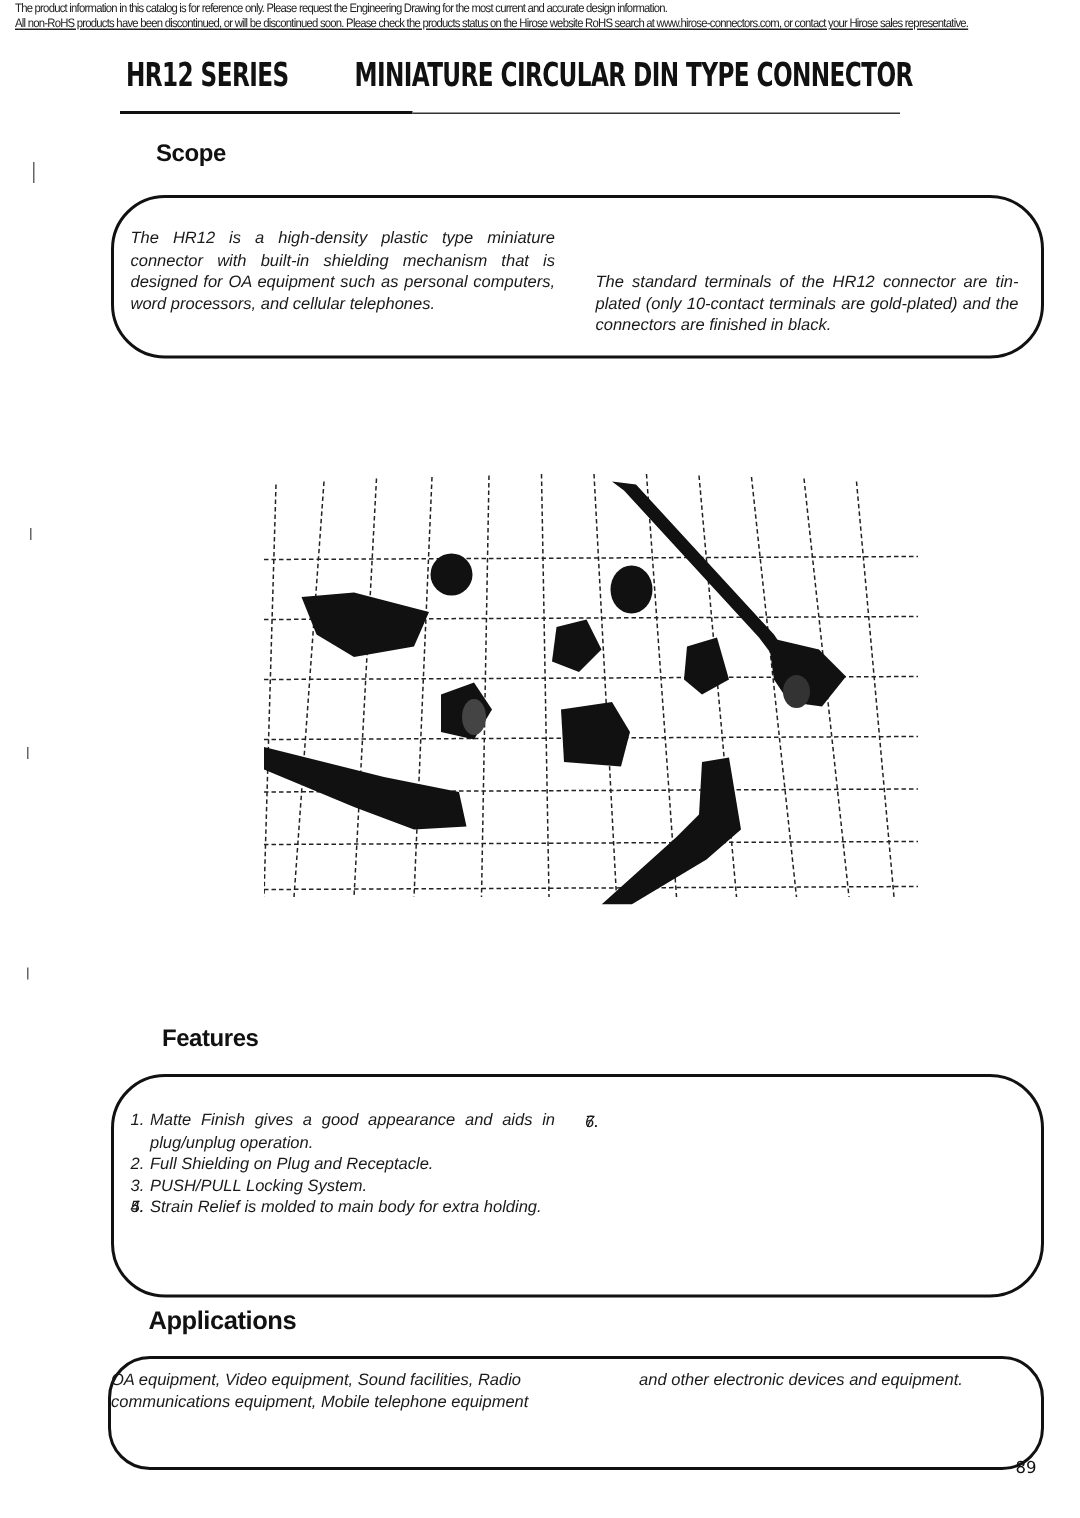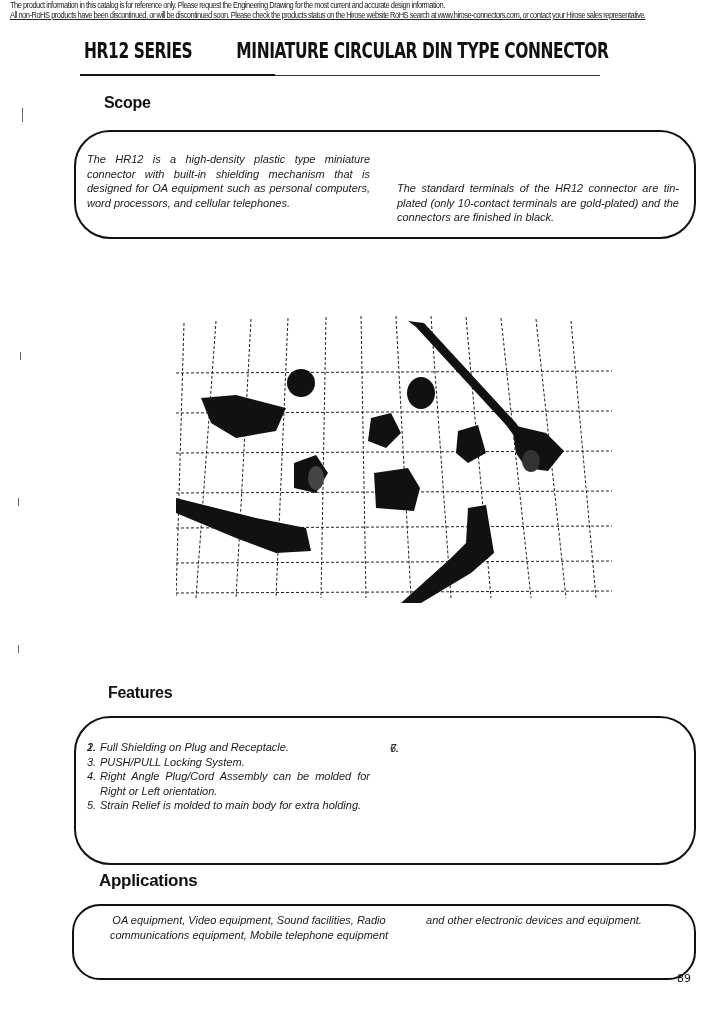--- a/index.html
+++ b/index.html
@@ -42,21 +42,21 @@
     .apps-box { left: 72px; top: 904px; width: 620px; height: 72px; border-radius: 28px; }
     .col {
       position: absolute; font-size: 11px; line-height: 14.5px; color: #1a1a1a;
       text-align: justify;
       font-style: italic;
     }
     .scope-left { left: 87px; top: 152px; width: 283px; }
     .scope-right { left: 397px; top: 152px; width: 282px; margin-top: 29px; }
     .feat-left { left: 87px; top: 740px; width: 283px; }
     .feat-right { left: 390px; top: 741px; width: 284px; }
-    .apps-left { left: 74px; top: 913px; width: 292px; text-align: center; padding-left: 29px; }
+    .apps-left { left: 74px; top: 913px; width: 292px; text-align: left; }
     .apps-right { left: 394px; top: 913px; width: 280px; text-align: center; }
     .feat-item { position: relative; padding-left: 13px; }
     .feat-item .num { position: absolute; left: 0; top: 0; }
     .feat-sub { padding-left: 13px; }
     .photo {
       position: absolute; left: 176px; top: 313px; width: 436px; height: 290px;
     }
     .page-number {
       position: absolute; left: 677px; top: 972px; font-weight: normal; font-size: 11px;
       font-family: "DejaVu Sans", sans-serif;
@@ -125,24 +125,24 @@
       <path d="M198 160 L232 155 L244 175 L238 198 L200 195 Z"></path>
       <path d="M0 185 L80 205 L130 215 L135 238 L100 240 L60 225 L0 200 Z"></path>
       <path d="M225 290 L275 245 L290 230 L292 195 L310 192 L318 240 L295 260 L245 290 Z"></path>
     </g>
   </svg>
 </div>
 
 <div class="section-heading features-h">Features</div>
 <div class="box features-box"></div>
 <div class="col feat-left">
-  <div class="feat-item"><span class="num">1.</span></div>
+  <div class="feat-item"><span class="num">1.</span><span>Matte Finish gives a good appearance and aids in plug/unplug operation.</span></div>
   <div class="feat-item"><span class="num">2.</span><span>Full Shielding on Plug and Receptacle.</span></div>
   <div class="feat-item"><span class="num">3.</span><span>PUSH/PULL Locking System.</span></div>
-  <div class="feat-item"><span class="num">4.</span><span>Right Angle Plug/Cord Assembly can be molded for Right or Left orientation.</span></div>
+  <div class="feat-item"><span class="num">4.</span></div>
   <div class="feat-item"><span class="num">5.</span><span>Strain Relief is molded to main body for extra holding.</span></div>
 </div>
 <div class="col feat-right">
   <div class="feat-item"><span class="num">6.</span></div>
   <div class="feat-item"><span class="num">7.</span></div>
 </div>
 
 <div class="section-heading apps-h">Applications</div>
 <div class="box apps-box"></div>
 <div class="col apps-left">OA equipment, Video equipment, Sound facilities, Radio communications equipment, Mobile telephone equipment</div>

